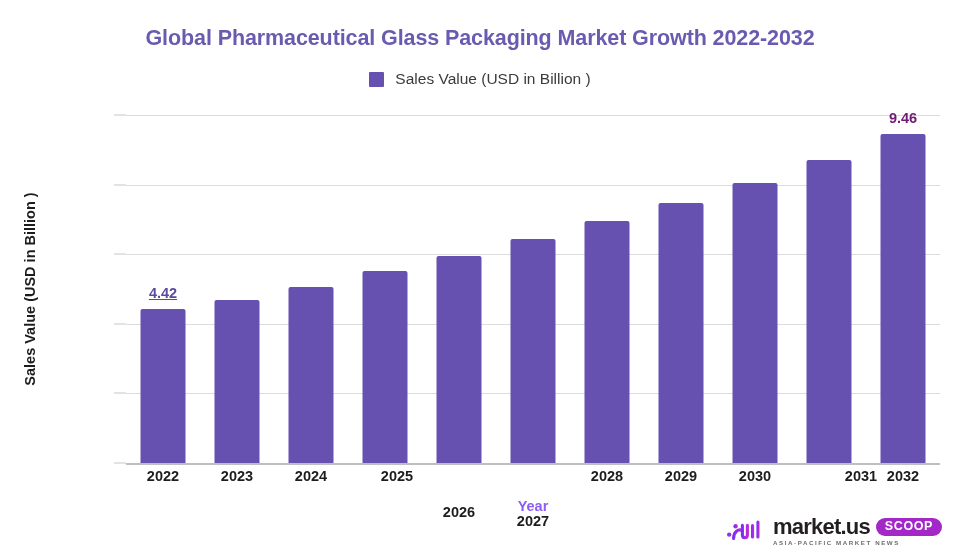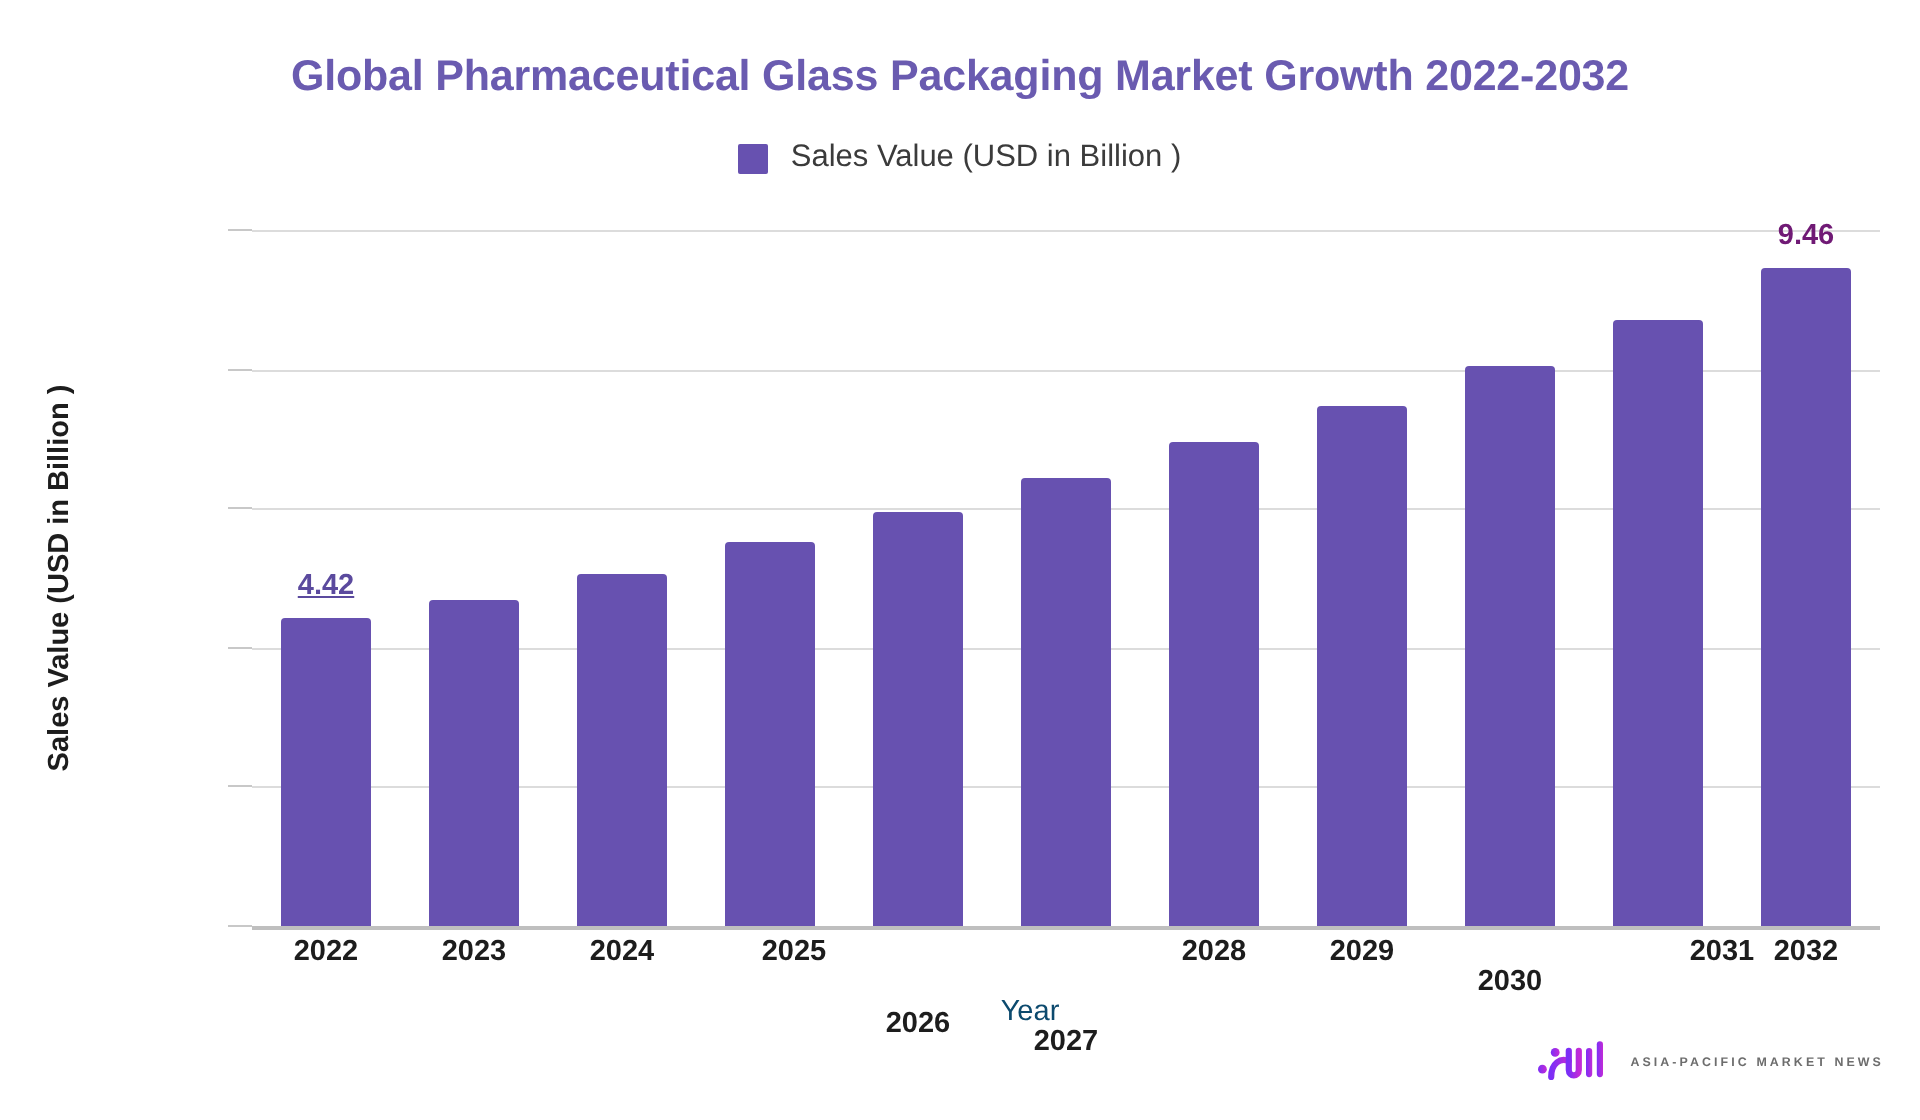--- a/index.html
+++ b/index.html
@@ -133,27 +133,27 @@
     top: 0;
     transform: translateX(-50%);
     font-size: 14.5px;
     font-weight: bold;
     color: #1d1d1d;
     white-space: nowrap;
   }
 
   #xaxis-title {
     position: absolute;
-    left: 108px;
+    left: 126px;
     top: 498px;
     width: 814px;
     text-align: center;
     font-size: 14.5px;
-    font-weight: normal;
-    color: #0c4a6e;
+    font-weight: bold;
+    color: #8b5cf6;
   }
 
   #yaxis-title {
     position: absolute;
     left: 30px;
     top: 289px;
     transform: translate(-50%, -50%) rotate(-90deg);
     transform-origin: center center;
     font-size: 14.5px;
     font-weight: bold;
@@ -278,21 +278,21 @@
 
   <div id="xaxis">
       <div class="xtick-label" style="left: 37px;">2022</div>
       <div class="xtick-label" style="left: 111px;">2023</div>
       <div class="xtick-label" style="left: 185px;">2024</div>
       <div class="xtick-label" style="left: 271px;">2025</div>
       <div class="xtick-label" style="left: 333px; margin-top: 36px;">2026</div>
       <div class="xtick-label" style="left: 407px; margin-top: 45px;">2027</div>
       <div class="xtick-label" style="left: 481px;">2028</div>
       <div class="xtick-label" style="left: 555px;">2029</div>
-      <div class="xtick-label" style="left: 629px; margin-top: 15px;">2030</div>
+      <div class="xtick-label" style="left: 629px;">2030</div>
       <div class="xtick-label" style="left: 703px; margin-left: 32px;">2031</div>
       <div class="xtick-label" style="left: 777px;">2032</div>
     </div>
 
   <div id="xaxis-title">Year</div>
 
   <div id="logo">
     <svg id="logo-mark" width="40" height="26" viewBox="0 0 40 26">
       <defs>
         <linearGradient id="lg" x1="0" y1="0" x2="1" y2="0">
@@ -301,17 +301,21 @@
         </linearGradient>
       </defs>
       <circle cx="3.2" cy="16.6" r="2.2" fill="url(#lg)"></circle>
       <circle cx="9.6" cy="8.2" r="2.2" fill="url(#lg)"></circle>
       <path d="M7.6 20.5 C7.6 13.5 12.4 10.6 16.4 12.6" stroke="url(#lg)" stroke-width="3.1" fill="none" stroke-linecap="round"></path>
       <path d="M16.4 7.4 L16.4 17.0 C16.4 20.6 21.4 20.6 21.4 17.0 L21.4 7.4" stroke="url(#lg)" stroke-width="3.1" fill="none" stroke-linecap="round" stroke-linejoin="round"></path>
       <rect x="25.0" y="6.0" width="3.1" height="14.6" rx="1.55" fill="url(#lg)"></rect>
       <rect x="30.4" y="2.6" width="3.1" height="18.0" rx="1.55" fill="url(#lg)"></rect>
     </svg>
     <div id="logo-text-wrap">
+      <div id="logo-row">
+        <span id="logo-wordmark">market.us</span>
+        <span id="logo-badge">SCOOP</span>
+      </div>
       <div id="logo-tagline">ASIA-PACIFIC MARKET NEWS</div>
     </div>
   </div>
 
 </div>
 
 </body></html>

